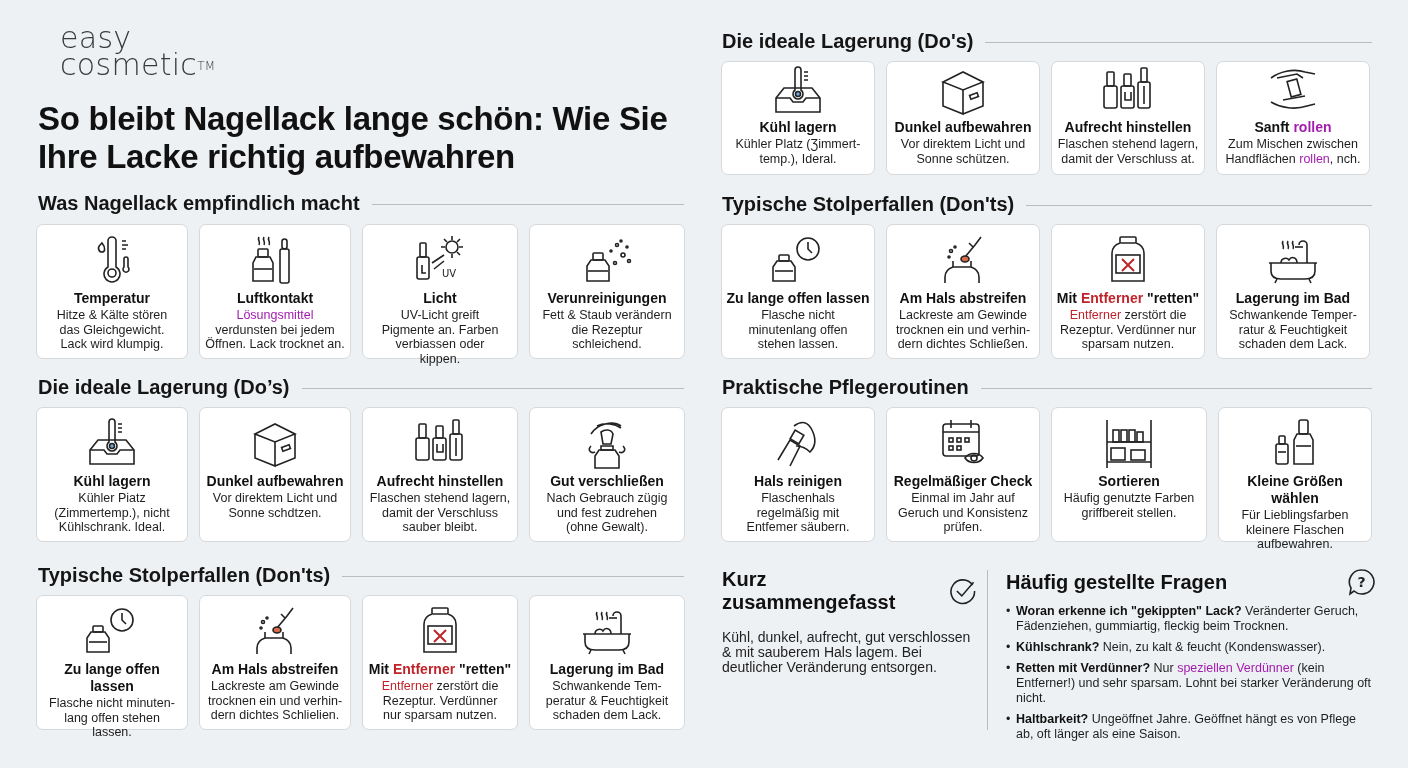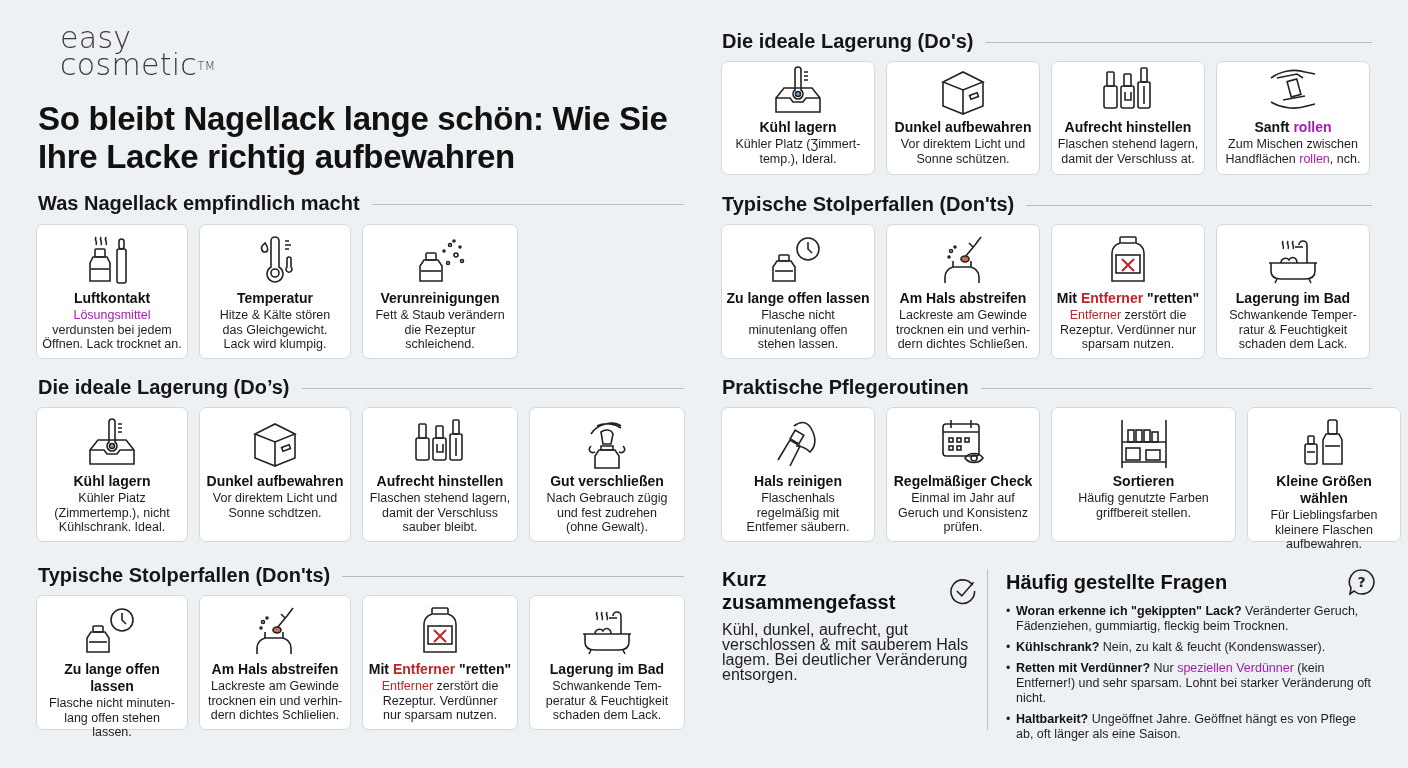--- a/index.html
+++ b/index.html
@@ -35,21 +35,21 @@
     text-align: center; padding: 8px 4px 6px 4px;
   }
   .card .ico { width: 60px; height: 54px; display: flex; align-items: center; justify-content: center; }
   .card .ico svg { width: 60px; height: 54px; }
   .card .ct { font-size: 14px; font-weight: 700; margin-top: 3px; color: #111; line-height: 17px; }
   .card .cd { font-size: 12.5px; line-height: 14.5px; color: #1e1e1e; margin-top: 1px; }
   .orange { color: #a21caf; }
   .red { color: #c0242a; }
   .summary { position: absolute; left: 722px; top: 568px; width: 255px; }
   .summary .h { font-size: 20px; font-weight: 700; display: flex; align-items: center; gap: 8px; }
-  .summary .p { font-size: 16px; line-height: 15px; margin-top: 8px; color: #1e1e1e; }
+  .summary .p { font-size: 14px; line-height: 15px; margin-top: 16px; color: #1e1e1e; }
   .vdiv { position: absolute; left: 987px; top: 570px; width: 1px; height: 160px; background: #b9bdc1; }
   .faq { position: absolute; left: 1006px; top: 568px; width: 370px; }
   .faq .h { font-size: 20px; font-weight: 700; display: flex; align-items: center; justify-content: space-between; }
   .faq ul { list-style: none; margin-top: 8px; }
   .faq li { font-size: 12.5px; line-height: 15px; margin-bottom: 6px; padding-left: 10px; position: relative; color: #1e1e1e; }
   .faq li::before { content: "•"; position: absolute; left: 0; top: 0; }
   .faq li b { color: #111; }
 </style>
 </head>
 <body>
@@ -249,34 +249,43 @@
 </svg>
 
 <div class="section-head" style="left:38px; top:192px; width:646px;">
   <span>Was Nagellack empfindlich macht</span>
     <span class="line"></span>
 </div>
 <div class="cards" style="left:36px; top:224px;">
   <div class="card" style="width:152px;height:135px;">
     <span class="ico">
         <svg>
+          <use href="#i-thermo"></use>
+        </svg>
+      </span>
+    <div class="ct">Temperatur</div>
+    <div class="cd" style="width:120px">Hitze &amp; Kälte stören das Gleichgewicht. Lack wird klumpig.</div>
+  </div>
+  <div class="card" style="width:152px;height:135px;">
+    <span class="ico">
+        <svg>
           <use href="#i-evap"></use>
         </svg>
       </span>
     <div class="ct">Luftkontakt</div>
     <div class="cd"><span class="orange">Lösungsmittel</span><br><span>verdunsten bei jedem Öffnen. Lack trocknet an.</span></div>
   </div>
-  <div class="card" style="width:152px;height:135px;">
-    <span class="ico">
-        <svg>
-          <use href="#i-thermo"></use>
-        </svg>
-      </span>
-    <div class="ct">Temperatur</div>
-    <div class="cd" style="width:120px">Hitze &amp; Kälte stören das Gleichgewicht. Lack wird klumpig.</div>
+  <div class="card" style="width:156px;height:135px;">
+    <span class="ico">
+        <svg>
+          <use href="#i-uv"></use>
+        </svg>
+      </span>
+    <div class="ct">Licht</div>
+    <div class="cd" style="width:130px">UV-Licht greift Pigmente an. Farben verbiassen oder kippen.</div>
   </div>
   <div class="card" style="width:156px;height:135px;">
     <span class="ico">
         <svg>
           <use href="#i-contam"></use>
         </svg>
       </span>
     <div class="ct">Verunreinigungen</div>
     <div class="cd" style="width:132px">Fett &amp; Staub verändern die Rezeptur schleichend.</div>
   </div>
@@ -470,21 +479,21 @@
   </div>
   <div class="card" style="width:154px;height:135px;">
     <span class="ico">
         <svg>
           <use href="#i-cal"></use>
         </svg>
       </span>
     <div class="ct">Regelmäßiger Check</div>
     <div class="cd" style="width:140px">Einmal im Jahr auf Geruch und Konsistenz prüfen.</div>
   </div>
-  <div class="card" style="width:185px;height:135px;">
+  <div class="card" style="width:156px;height:135px;">
     <span class="ico">
         <svg>
           <use href="#i-shelf"></use>
         </svg>
       </span>
     <div class="ct">Sortieren</div>
     <div class="cd" style="width:140px">Häufig genutzte Farben griffbereit stellen.</div>
   </div>
   <div class="card" style="width:154px;height:135px;">
     <span class="ico">

